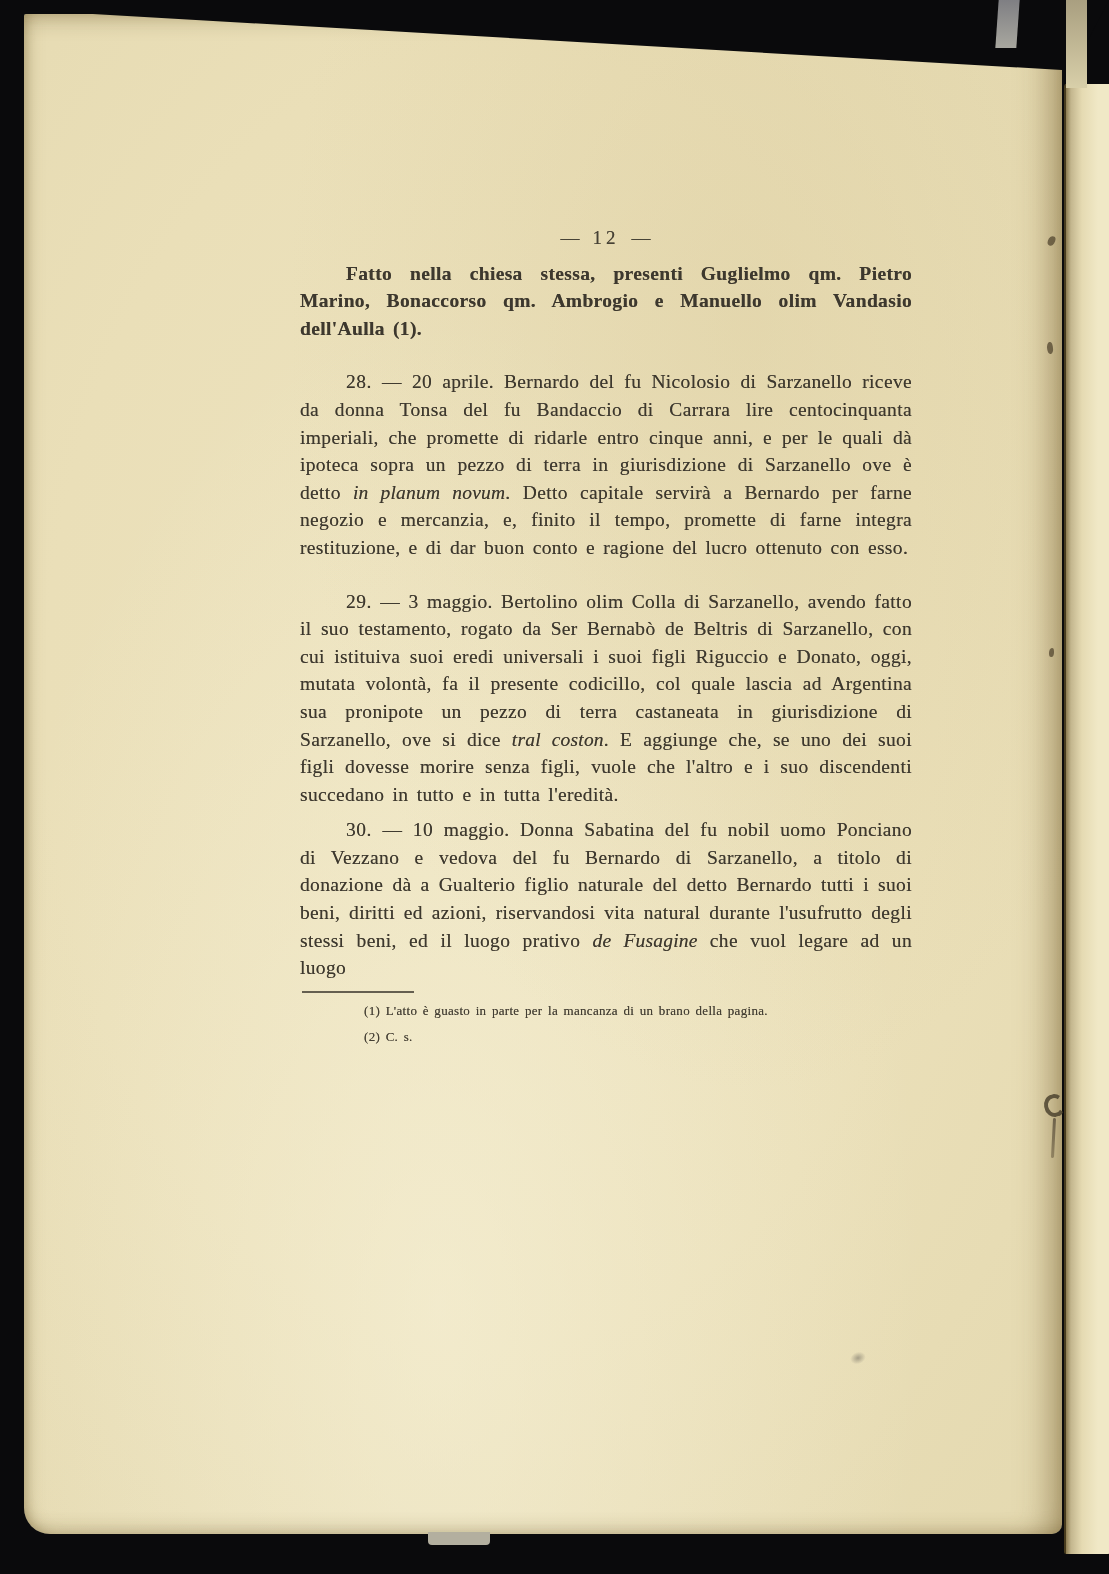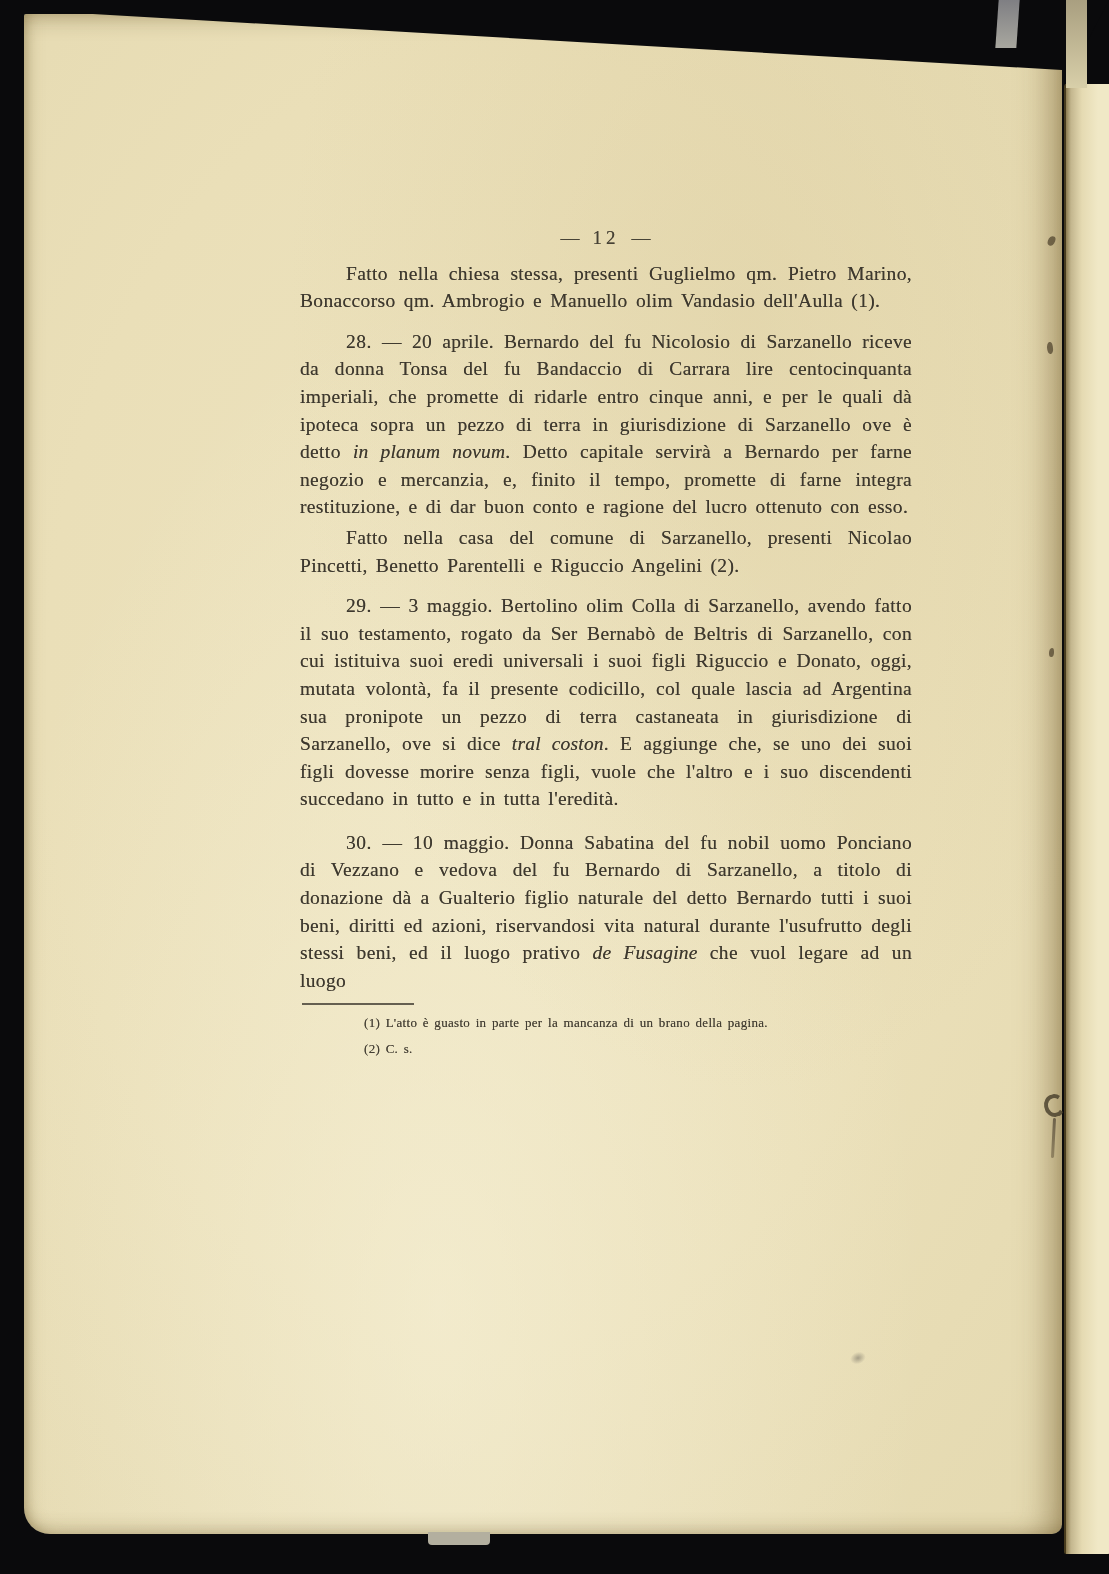--- a/index.html
+++ b/index.html
@@ -84,24 +84,24 @@
     letter-spacing:.35px;word-spacing:3px;
     text-shadow:0 0 .6px rgba(62,56,44,.65);
   }
   .pg-header{
     text-align:center;letter-spacing:1px;font-size:19px;line-height:27.6px;
     margin:0 0 8px 0;color:#464135;
   }
   .pg-header .dash{padding:0 12px;}
   .pg-header .num{letter-spacing:4px;}
   .para{margin:0;text-indent:46px;}
-  .m-first{margin-top:8px;}
-  .m-entry{margin-top:13px;}
+  .m-first{margin-top:8px;font-weight:bold;}
+  .m-entry{margin-top:26px;}
   .m-fatto{margin-top:3px;}
-  .m-entry30{margin-top:16px;}
+  .m-entry30{margin-top:8px;}
   .it{font-style:italic;letter-spacing:.2px;}
   .num{letter-spacing:.5px;}
 
   .fnrule{
     width:112px;height:2px;background:#4c463b;margin:9px 0 5px 2px;opacity:.85;
   }
   .footnote{
     margin:0;font-size:13px;line-height:26px;text-indent:64px;
     text-align:left;letter-spacing:.3px;word-spacing:2px;color:#443f34;
   }
@@ -129,21 +129,20 @@
   <div class="smudge"></div>
 
   <div class="textcol">
 
     <div class="pg-header"><span class="dash">—</span><span class="num">12</span><span class="dash">—</span></div>
 
     <p class="para m-first"><span>Fatto nella chiesa stessa, presenti Guglielmo qm. Pietro Marino, Bonaccorso qm. Ambrogio e Manuello olim Vandasio dell'Aulla (1).</span></p>
 
     <p class="para m-entry"><span class="num">28.</span><span> — 20 aprile. Bernardo del fu Nicolosio di Sarzanello riceve da donna Tonsa del fu Bandaccio di Carrara lire centocinquanta imperiali, che promette di ridarle entro cinque anni, e per le quali dà ipoteca sopra un pezzo di terra in giurisdizione di Sarzanello ove è detto </span><span class="it">in planum novum</span><span>. Detto capitale servirà a Bernardo per farne negozio e mercanzia, e, finito il tempo, promette di farne integra restituzione, e di dar buon conto e ragione del lucro ottenuto con esso.</span></p>
 
-    <p class="para m-fatto"><span>Fatto nella casa del comune di Sarzanello, presenti Nicolao Pincetti, Benetto Parentelli e Riguccio Angelini (2).</span></p>
 
     <p class="para m-entry"><span class="num">29.</span><span> — 3 maggio. Bertolino olim Colla di Sarzanello, avendo fatto il suo testamento, rogato da Ser Bernabò de Beltris di Sarzanello, con cui istituiva suoi eredi universali i suoi figli Riguccio e Donato, oggi, mutata volontà, fa il presente codicillo, col quale lascia ad Argentina sua pronipote un pezzo di terra castaneata in giurisdizione di Sarzanello, ove si dice </span><span class="it">tral coston</span><span>. E aggiunge che, se uno dei suoi figli dovesse morire senza figli, vuole che l'altro e i suo discendenti succedano in tutto e in tutta l'eredità.</span></p>
 
 
     <p class="para m-entry30"><span class="num">30.</span><span> — 10 maggio. Donna Sabatina del fu nobil uomo Ponciano di Vezzano e vedova del fu Bernardo di Sarzanello, a titolo di donazione dà a Gualterio figlio naturale del detto Bernardo tutti i suoi beni, diritti ed azioni, riservandosi vita natural durante l'usufrutto degli stessi beni, ed il luogo prativo </span><span class="it">de Fusagine</span><span> che vuol legare ad un luogo</span></p>
 
     <div class="fnrule"></div>
 
     <p class="footnote"><span>(1)</span> <span>L'atto è guasto in parte per la mancanza di un brano della pagina.</span></p>
     <p class="footnote"><span>(2)</span> <span>C. s.</span></p>

